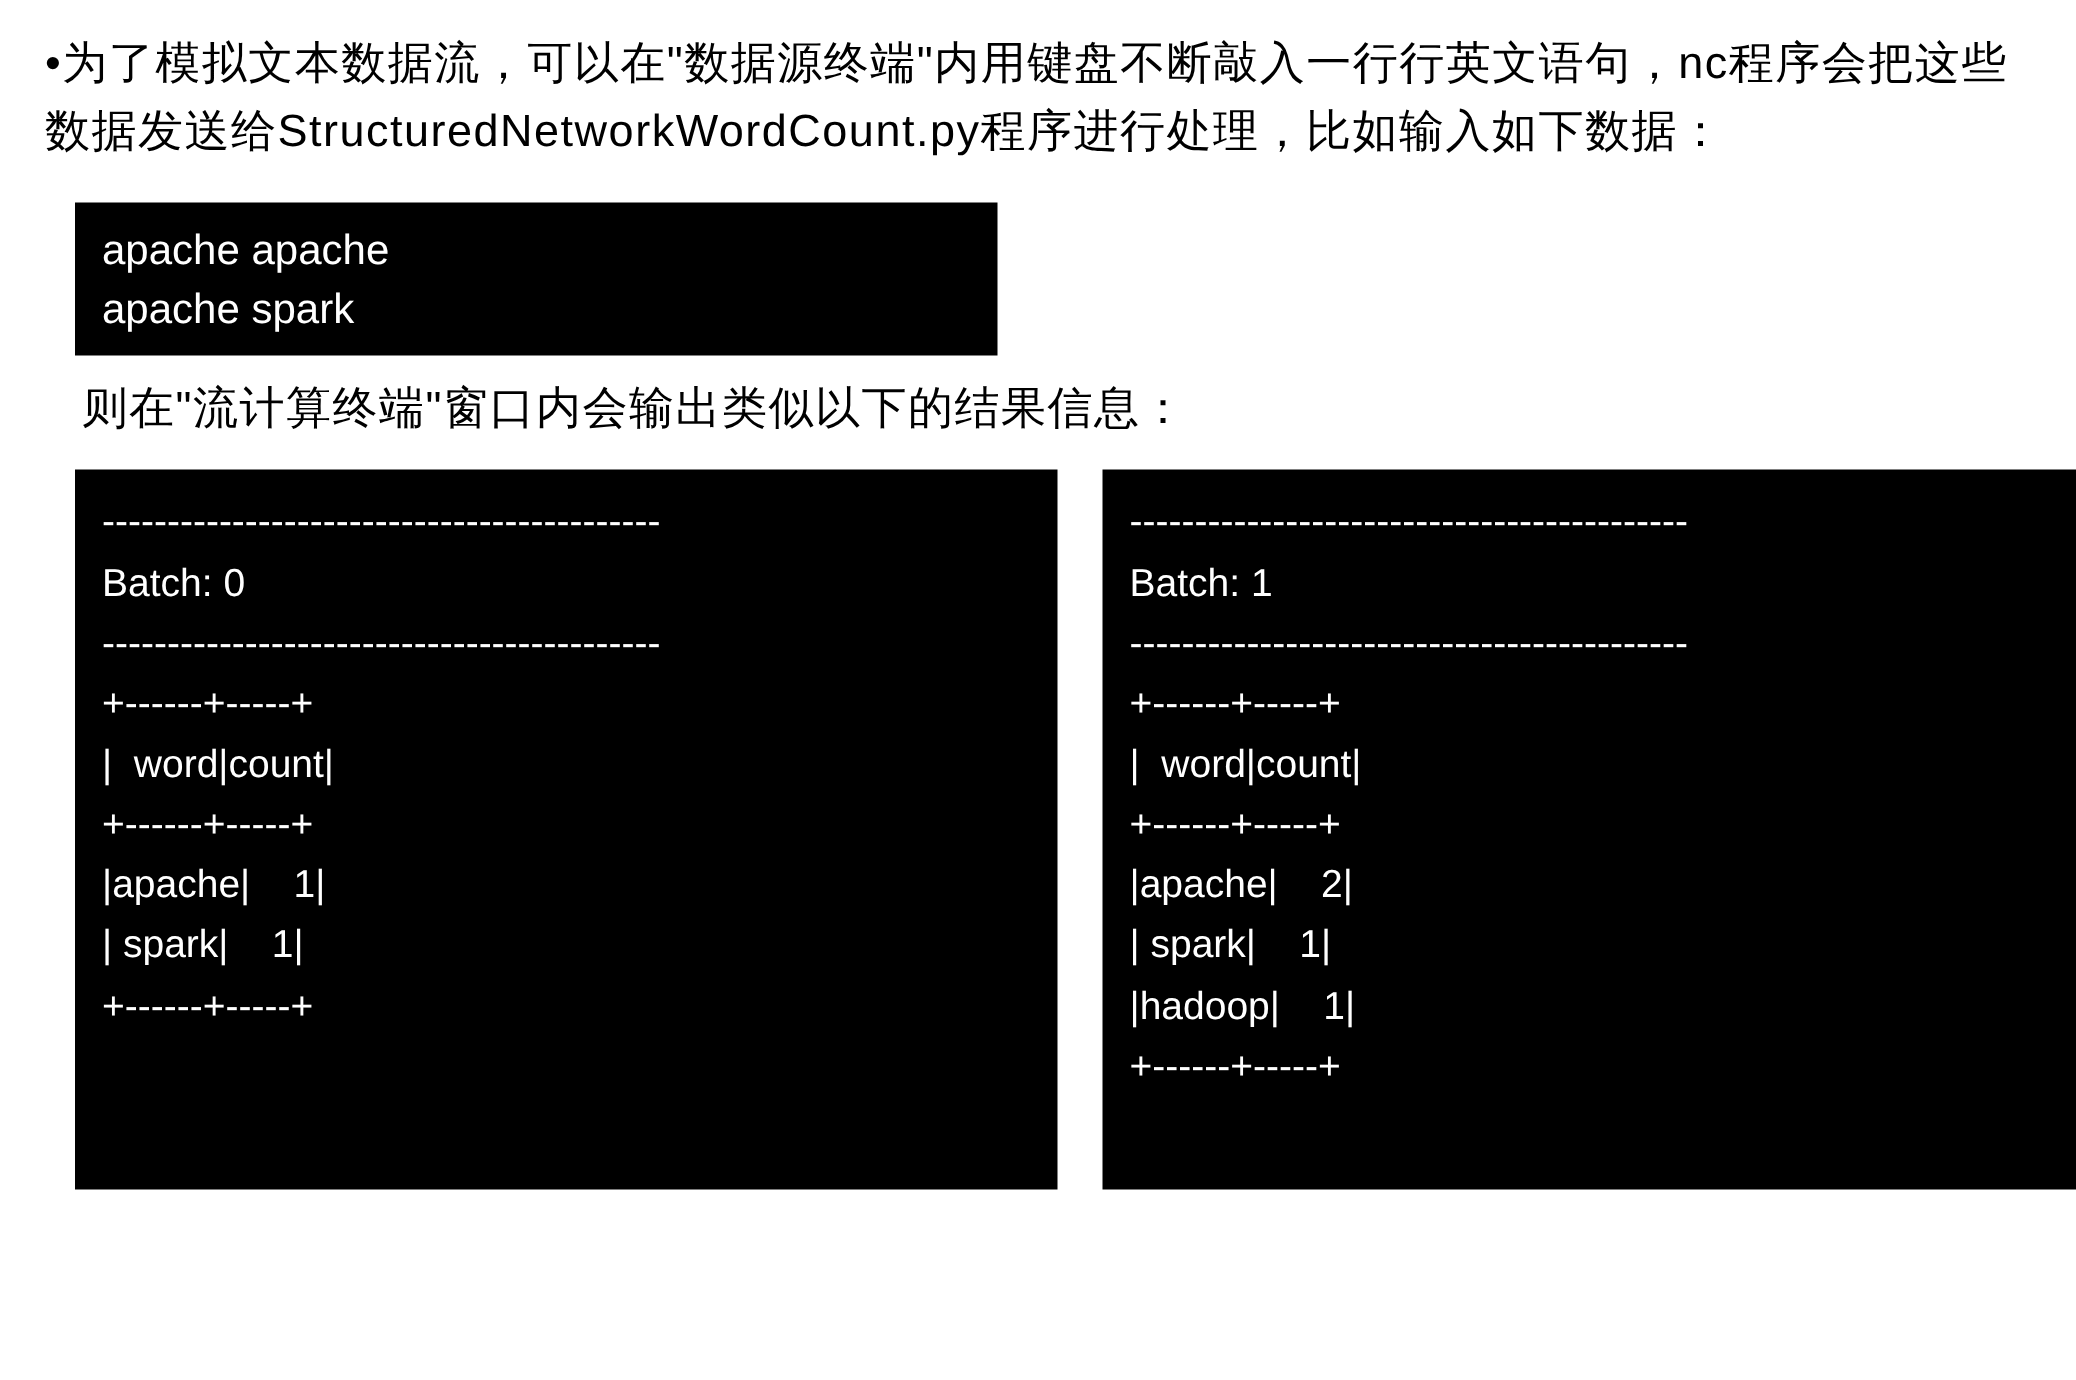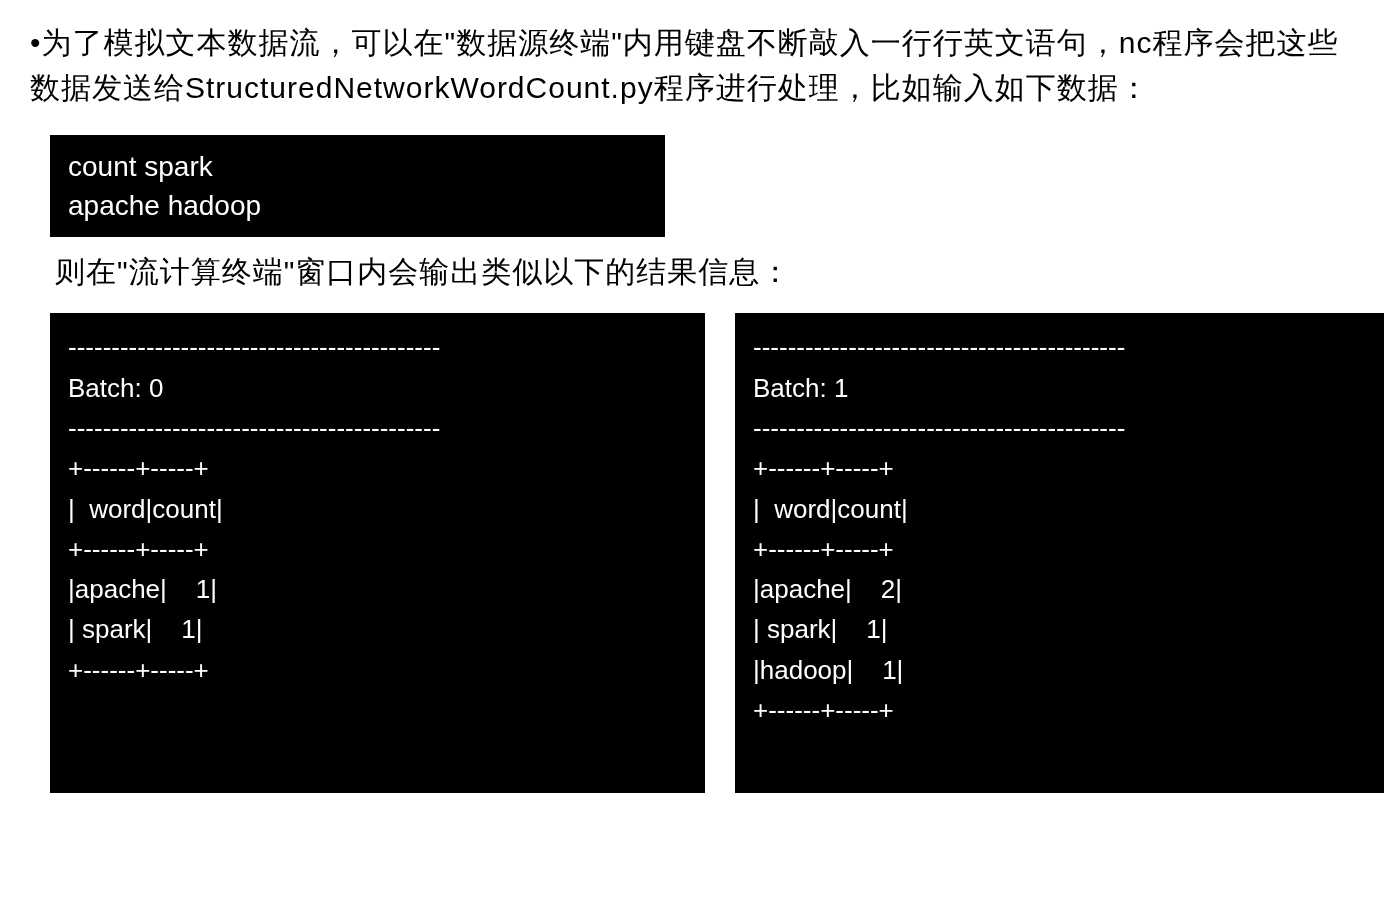--- a/index.html
+++ b/index.html
@@ -63,22 +63,22 @@
       width: 655px;
       height: 480px;
     }
   </style>
 </head>
 <body>
 
 <div class="intro-text">•为了模拟文本数据流，可以在"数据源终端"内用键盘不断敲入一行行英文语句，nc程序会把这些数据发送给StructuredNetworkWordCount.py程序进行处理，比如输入如下数据：</div>
 
 <div class="terminal-input">
-  <div>count spark</div>
-  <div>apache hadoop</div>
+  <div>apache apache</div>
+  <div>apache spark</div>
 </div>
 
 <div class="middle-text">则在"流计算终端"窗口内会输出类似以下的结果信息：</div>
 
 <div class="output-row">
   <div class="terminal-output terminal-output-left">-------------------------------------------
 Batch: 0
 -------------------------------------------
 +------+-----+
 |  word|count|

